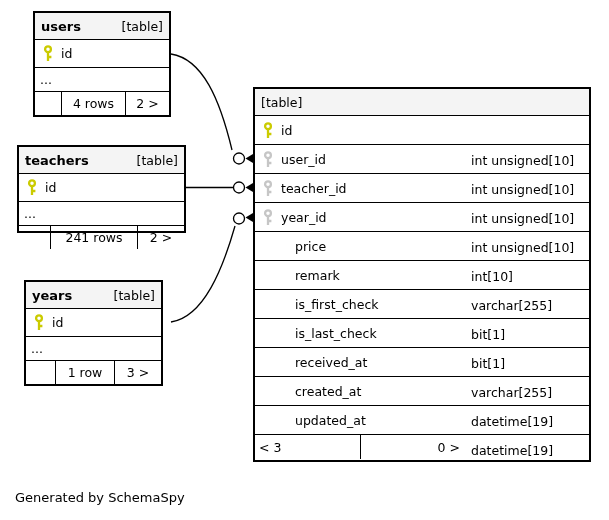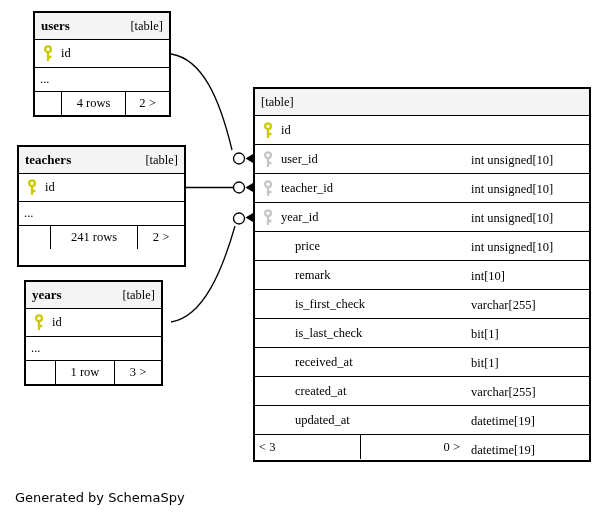--- a/index.html
+++ b/index.html
@@ -9,21 +9,21 @@
     --line:#000000;
   }
   *{margin:0;padding:0;box-sizing:border-box;}
   html,body{width:609px;height:520px;background:#ffffff;overflow:hidden;}
   body{position:relative;font-family:"DejaVu Sans","Liberation Sans",sans-serif;font-size:12.5px;color:#000;}
 
   .canvas{position:absolute;inset:0;}
 
   svg.connectors{position:absolute;left:0;top:0;z-index:0;}
 
-  .tbl{position:absolute;background:#fff;border:2px solid var(--line);z-index:1;font-family:Liberation Serif, serif;}
+  .tbl{position:absolute;background:#fff;border:2px solid var(--line);z-index:1;}
   .tbl.big{border-width:2px;}
 
   .tbl-header{height:27px;background:var(--header-bg);border-bottom:1px solid var(--line);
     display:flex;align-items:center;justify-content:space-between;padding:0 6px;}
   .tbl-header .tname{font-weight:bold;font-size:13px;}
   .tbl-header .ttag{font-size:12.5px;}
 
   .frow{height:28px;border-bottom:1px solid var(--line);display:flex;align-items:stretch;}
   .big .frow{height:29px;}
   .fname{flex:1;display:flex;align-items:center;}
@@ -84,21 +84,21 @@
       <span class="fname">id</span>
     </div>
     <div class="erow">...</div>
     <div class="tfooter">
       <span class="fcell" style="width:26px;"></span>
       <span class="fcell grow">4 rows</span>
       <span class="fcell" style="width:44px;">2 &gt;</span>
     </div>
   </div>
 
-  <div class="tbl" style="left:17px;top:145px;width:169px;height:122px;">
+  <div class="tbl" style="left:17px;top:145px;width:169px;height:88px;">
     <div class="tbl-header">
       <span class="tname">teachers</span>
       <span class="ttag">[table]</span>
     </div>
     <div class="frow">
       <span class="keyslot">
         <svg width="10" height="17" viewBox="0 0 10 17">
             <circle cx="5" cy="4.2" r="2.9" fill="none" stroke="var(--primary-key)" stroke-width="2.3"></circle>
             <path d="M5 7.2 V16 M5 12 H8.4" fill="none" stroke="var(--primary-key)" stroke-width="2.3"></path>
           </svg>

